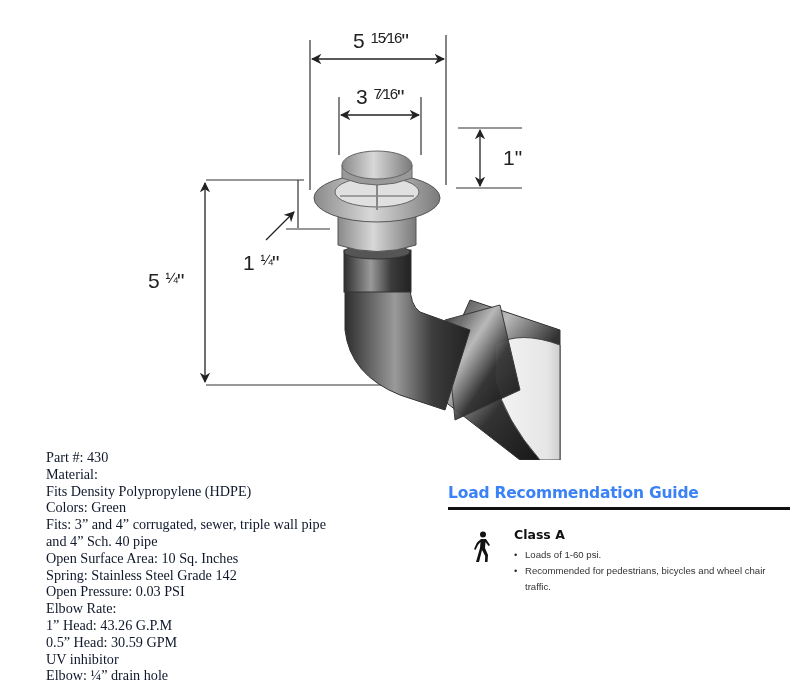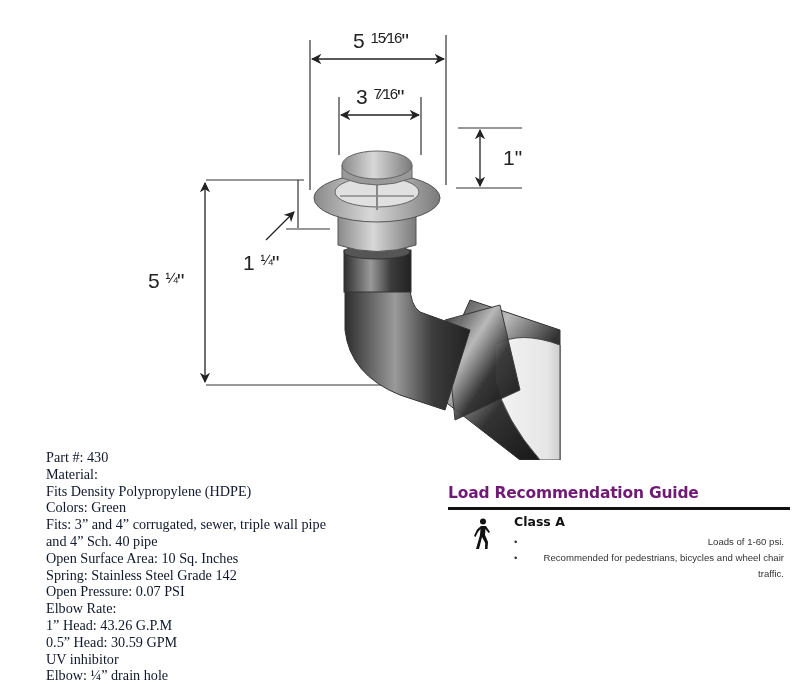--- a/index.html
+++ b/index.html
@@ -25,38 +25,38 @@
       line-height: 16.8px;
       color: #0f172a;
     }
     .specs div { white-space: nowrap; }
 
     .guide { position: absolute; left: 448px; top: 484px; width: 342px; }
     .guide-title {
       font-family: "DejaVu Sans", sans-serif;
       font-weight: bold;
       font-size: 15.5px;
-      color: #701a75;
+      color: #3b82f6;
       letter-spacing: -0.2px;
     }
     .guide-rule { margin-top: 5px; height: 3px; background: #111; width: 342px; }
-    .class-row { position: relative; margin-top: 4px; height: 80px; }
+    .class-row { position: relative; margin-top: 17px; height: 80px; }
     .walker { position: absolute; left: 24px; top: 4px; width: 20px; height: 32px; }
     .class-title {
       position: absolute; left: 66px; top: 0;
       font-family: "DejaVu Sans", sans-serif; font-weight: bold;
       font-size: 12.5px; color: #111;
     }
     .class-bullets {
       position: absolute; left: 66px; top: 20px; width: 270px;
       list-style: none;
       font-family: "Liberation Sans", sans-serif; font-size: 9.6px;
       color: #333; line-height: 16px;
     }
-    .class-bullets li { position: relative; padding-left: 11px; text-align: right; }
+    .class-bullets li { position: relative; padding-left: 11px; }
     .class-bullets li::before { content: "•"; position: absolute; left: 0; top: 0; }
   </style>
 </head>
 <body>
 
 <div class="drawing">
   <svg width="800" height="460" viewBox="0 0 800 460">
     <defs>
       <marker id="arr" viewBox="0 0 10 10" refX="9" refY="5" markerWidth="8" markerHeight="8" orient="auto-start-reverse">
         <path d="M0,0 L10,5 L0,10 L3,5 z" fill="#222"></path>
@@ -136,21 +136,21 @@
 
 <div class="specs">
   <div>Part #: 430</div>
   <div>Material:</div>
   <div>Fits Density Polypropylene (HDPE)</div>
   <div>Colors: Green</div>
   <div>Fits: 3” and 4” corrugated, sewer, triple wall pipe</div>
   <div>and 4” Sch. 40 pipe</div>
   <div>Open Surface Area: 10 Sq. Inches</div>
   <div>Spring: Stainless Steel Grade 142</div>
-  <div>Open Pressure: 0.07 PSI</div>
+  <div>Open Pressure: 0.03 PSI</div>
   <div>Elbow Rate:</div>
   <div>1” Head: 43.26  G.P.M</div>
   <div>0.5” Head: 30.59 GPM</div>
   <div>UV inhibitor</div>
   <div>Elbow: ¼” drain hole</div>
 </div>
 
 <div class="guide">
   <div class="guide-title">Load Recommendation Guide</div>
   <div class="guide-rule"></div>

